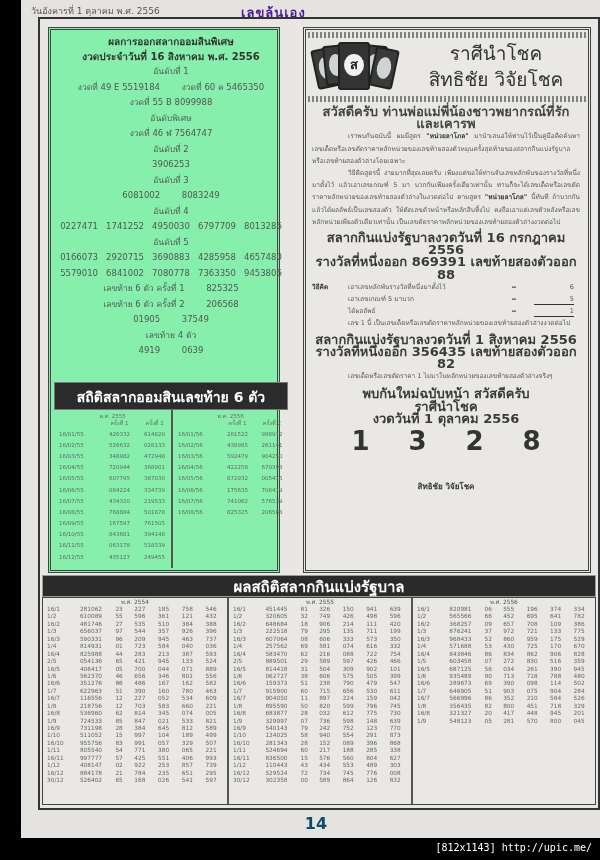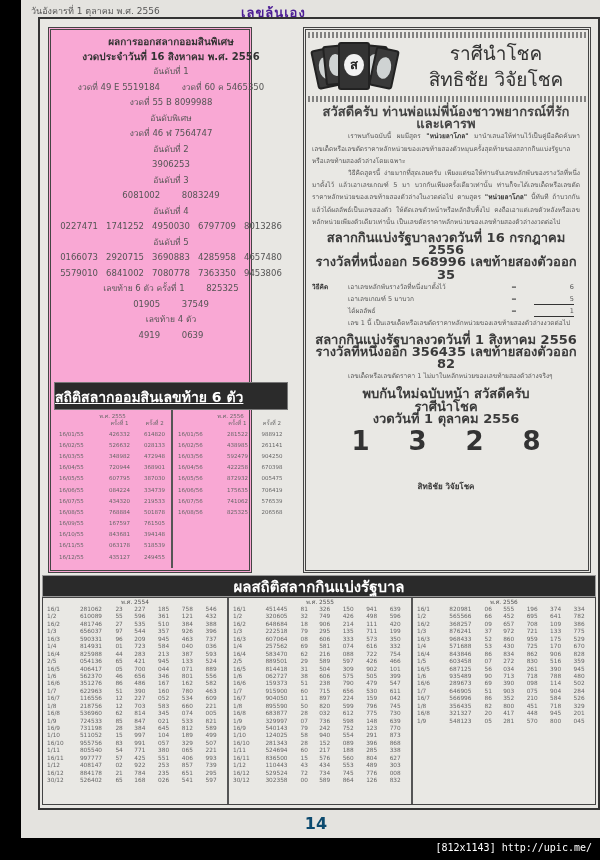--- a/index.html
+++ b/index.html
@@ -4,26 +4,26 @@
 <style>
   * { box-sizing: border-box; margin: 0; padding: 0; }
   html, body { width: 600px; height: 860px; overflow: hidden; background: #000; }
   body { font-family: "DejaVu Sans", sans-serif; color: #2a2a2a; }
   .page { position: absolute; left: 0; top: 0; width: 590px; height: 838px; background: #e4e3df; margin-left: 21px; }
   .topbar { position: absolute; left: 10px; top: 3px; width: 570px; height: 14px; font-size: 9px; color: #555; }
   .topbar .date { position: absolute; left: 0; top: 1px; }
   .topbar .mast { position: absolute; left: 210px; top: -1px; font-size: 13px; font-weight: bold; color: #4c1d95; letter-spacing: 1px; }
   .outer { position: absolute; left: 17px; top: 17px; width: 562px; height: 793px; border: 2px solid #333; background: #e8e7e3; }
   
-  .lbox { position: absolute; left: 8px; top: 8px; width: 204px; height: 546px; border: 3px double #444; background: #f9a8d4; }
+  .lbox { position: absolute; left: 8px; top: 8px; width: 232px; height: 546px; border: 3px double #444; background: #86efac; }
   .lbox .res { position: absolute; left: 3px; top: 3px; width: 234px; height: 345px; text-align: center; font-size: 8.5px; color: #555; }
   .res .h1 { font-weight: bold; font-size: 10px; color: #333; margin-top: 1px; line-height: 15px; }
   .res .h2 { font-weight: bold; font-size: 10px; color: #333; line-height: 15px; }
   .res .ln { line-height: 15.5px; white-space: pre; }
-  .stat6-title { position: absolute; left: 3px; top: 352px; width: 234px; height: 28px; background: #2b2b2b; color: #fff; font-weight: bold; font-size: 14px; line-height: 28px; border: 1px solid #777; text-decoration: underline; }
+  .stat6-title { position: absolute; left: 3px; top: 352px; width: 234px; height: 28px; background: #2b2b2b; color: #fff; font-weight: bold; font-size: 14px; text-align: center; line-height: 28px; border: 1px solid #777; }
   .stat6 { position: absolute; left: 3px; top: 380px; width: 234px; height: 158px; display: flex; font-size: 5.5px; color: #666; }
   .stat6 .half { width: 50%; position: relative; }
   .stat6 .half + .half { border-left: 2px solid #555; }
   .stat6 .yr { text-align: center; margin-top: 2px; height: 7px; }
   .stat6 .hdr { display: flex; height: 9px; }
   .stat6 .row { display: flex; height: 11.2px; align-items: center; }
   .stat6 .c0 { width: 40%; padding-left: 5px; }
   .stat6 .c1 { width: 32%; text-align: center; }
   .stat6 .c2 { width: 28%; text-align: center; }
   
@@ -87,20 +87,21 @@
             <div class="ln">อันดับที่ 2</div>
             <div class="ln">3906253</div>
             <div class="ln">อันดับที่ 3</div>
             <div class="ln">6081002        8083249</div>
             <div class="ln">อันดับที่ 4</div>
             <div class="ln">0227471   1741252   4950030   6797709   8013286</div>
             <div class="ln">อันดับที่ 5</div>
             <div class="ln">0166073   2920715   3690883   4285958   4657480</div>
             <div class="ln">5579010   6841002   7080778   7363350   9453806</div>
             <div class="ln">เลขท้าย 6 ตัว ครั้งที่ 1        825325</div>
+            <div class="ln">เลขท้าย 6 ตัว ครั้งที่ 2        206568</div>
             <div class="ln">01905        37549</div>
             <div class="ln">เลขท้าย 4 ตัว</div>
             <div class="ln">4919        0639</div>
           </div>
       </div>
       <div class="stat6-title">สถิติสลากออมสินเลขท้าย 6 ตัว</div>
       <div class="stat6" id="stat6">
           <div class="half">
             <div class="yr">พ.ศ. 2555</div>
             <div class="hdr">
@@ -243,21 +244,21 @@
         <div>ราศีนำโชค</div>
         <div>สิทธิชัย วิจัยโชค</div>
       </div>
       <div class="deco" style="top:66px"></div>
 
       <div class="rbody">
         <div class="greet">สวัสดีครับ ท่านพ่อแม่พี่น้องชาวพยากรณ์ที่รักและเคารพ</div>
         <p><span>เราพบกันฉบับนี้ ผมมีสูตร </span><span class="b">"หน่วยลาโภล"</span><span> มานำเสนอให้ท่านไว้เป็นคู่มือคิดค้นหาเลขเด็ดหรือเลขตัดราคาหลักหน่วยของเลขท้ายสองตัวหมุนครั้งสุดท้ายของสลากกินแบ่งรัฐบาลหรือเลขท้ายสองตัวล่างโดยเฉพาะ</span></p>
         <p><span>วิธีคิดสูตรนี้ ง่ายมากที่สุดเลยครับ เพียงแต่ขอให้ท่านจับเลขหลักพันของรางวัลที่หนึ่งมาตั้งไว้ แล้วเอาเลขเกณฑ์ 5 มา บวกกันเพียงครั้งเดียวเท่านั้น ท่านก็จะได้เลขเด็ดหรือเลขตัดราคาหลักหน่วยของเลขท้ายสองตัวล่างในงวดต่อไป ตามสูตร </span><span class="b">"หน่วยลาโภล"</span><span> นี้ทันที ถ้าบวกกันแล้วได้ผลลัพธ์เป็นเลขสองตัว ให้ตัดเลขตัวหน้าหรือหลักสิบทิ้งไป คงถือเอาแต่เลขตัวหลังหรือเลขหลักหน่วยเพียงตัวเดียวเท่านั้น เป็นเลขตัดราคาหลักหน่วยของเลขท้ายสองตัวล่างงวดต่อไป</span></p>
         <div class="ctr" style="margin-top:4px">สลากกินแบ่งรัฐบาลงวดวันที่ 16 กรกฎาคม 2556</div>
-        <div class="ctr">รางวัลที่หนึ่งออก 568996 เลขท้ายสองตัวออก 35</div>
+        <div class="ctr">รางวัลที่หนึ่งออก 869391 เลขท้ายสองตัวออก 88</div>
         <div class="ex">
           <span class="lbl">วิธีคิด</span>
           <span class="txt">เอาเลขหลักพันรางวัลที่หนึ่งมาตั้งไว้</span>
           <span class="eq">=</span>
           <span class="val">6</span>
         </div>
         <div class="ex">
           <span class="lbl"></span>
           <span class="txt">เอาเลขเกณฑ์ 5 มาบวก</span>
           <span class="eq">=</span>

